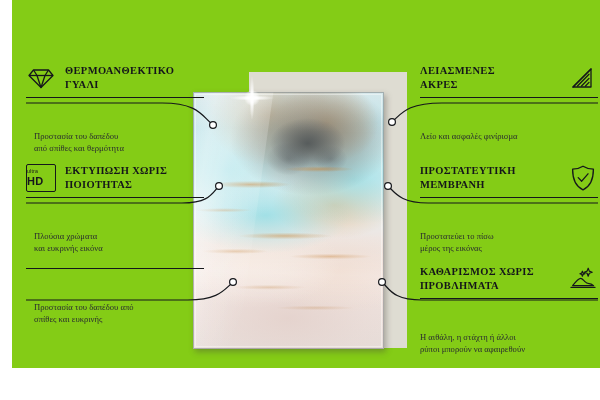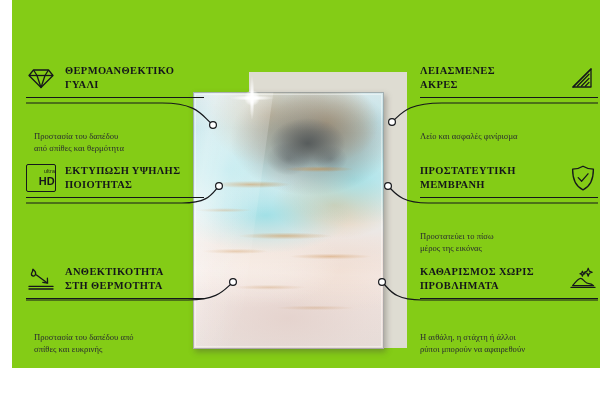--- a/index.html
+++ b/index.html
@@ -246,21 +246,21 @@
   }
   .f-icon svg { display: block; }
 
   .hd-badge {
     width: 30px;
     height: 26px;
     border: 1.3px solid #15171b;
     border-radius: 2px;
     display: flex;
     flex-direction: column;
-    align-items: flex-end;
+    align-items: flex-start;
     justify-content: center;
     line-height: 1;
     font-family: "Liberation Sans", sans-serif;
     color: #15171b;
   }
   .hd-ultra { font-size: 5.2px; letter-spacing: 0.2px; margin-bottom: 1px; }
   .hd-hd    { font-size: 11px; font-weight: 700; letter-spacing: 0.2px; }
 </style>
 </head>
 <body>
@@ -332,42 +332,29 @@
   </div>
 
   <div class="feature left" style="top:163px">
     <div class="f-head">
       <span class="f-icon">
         <span class="hd-badge">
           <span class="hd-ultra">ultra</span>
           <span class="hd-hd">HD</span>
         </span>
       </span>
-      <span class="f-title">ΕΚΤΥΠΩΣΗ ΥΨΗΛΗΣ
+      <span class="f-title">ΕΚΤΥΠΩΣΗ ΧΩΡΙΣ
 ΠΟΙΟΤΗΤΑΣ</span>
     </div>
     <div class="f-rule"></div>
+    <div class="f-desc">Πλούσια χρώματα
+και ευκρινής εικόνα</div>
   </div>
 
   <div class="feature left" style="top:264px">
-    <div class="f-head">
-      <span class="f-icon">
-        <svg width="30" height="26" viewBox="0 0 30 26">
-          <g fill="none" stroke="#15171b" stroke-width="1.3" stroke-linecap="round" stroke-linejoin="round">
-            <path d="M7,3.2 C9.3,5 10,6.6 9.6,8.2 C9.3,9.5 8.2,10.2 7.1,10 C6,9.8 5.3,8.8 5.5,7.6 C5.7,6.5 6.5,6 6.6,5.1 C6.7,4.4 6.4,3.8 7,3.2 Z"></path>
-            <path d="M10.5,9 L21,16.8"></path>
-            <path d="M21.4,12.2 L21.6,17.2 L16.8,16.3"></path>
-            <path d="M3,20.4 L27,20.4"></path>
-            <path d="M3,23 L27,23"></path>
-          </g>
-        </svg>
-      </span>
-      <span class="f-title">ΑΝΘΕΚΤΙΚΟΤΗΤΑ
-ΣΤΗ ΘΕΡΜΟΤΗΤΑ</span>
-    </div>
     <div class="f-rule"></div>
     <div class="f-desc">Προστασία του δαπέδου από
 σπίθες και ευκρινής</div>
   </div>
 
   <div class="feature right" style="top:63px">
     <div class="f-head">
       <span class="f-icon">
         <svg width="28" height="26" viewBox="0 0 28 26">
           <g stroke="#15171b" stroke-width="1.3" fill="none" stroke-linecap="round">

